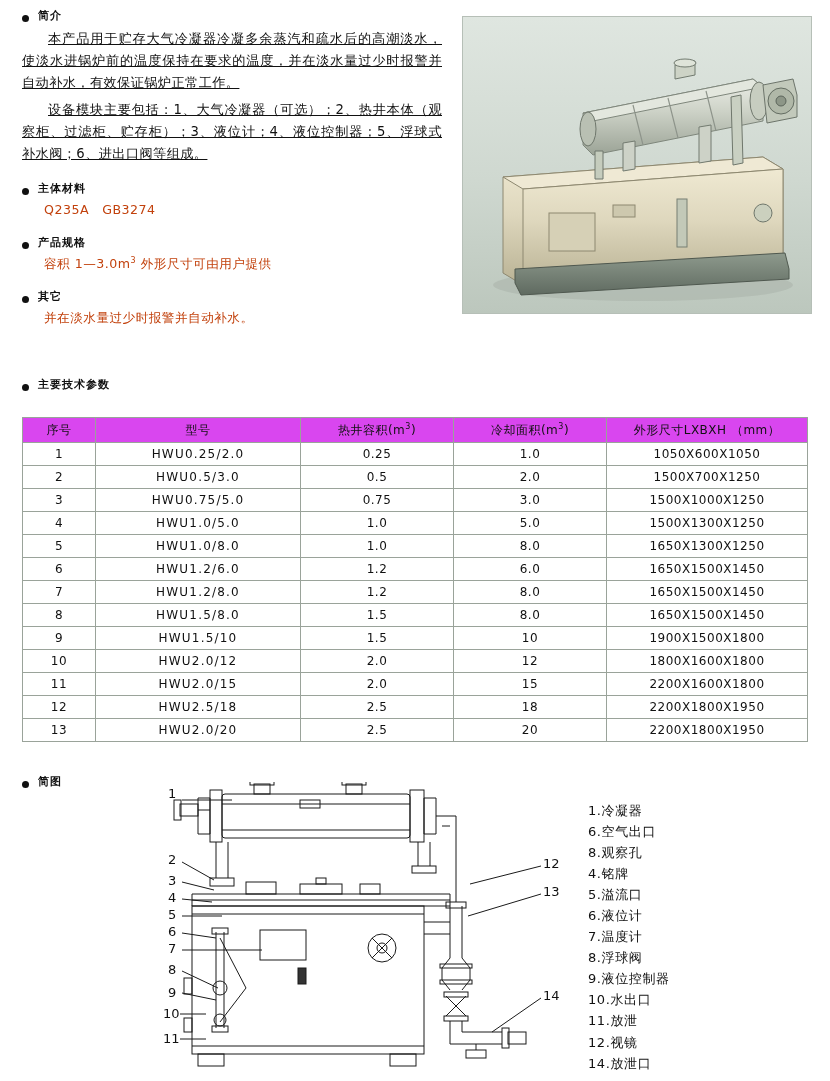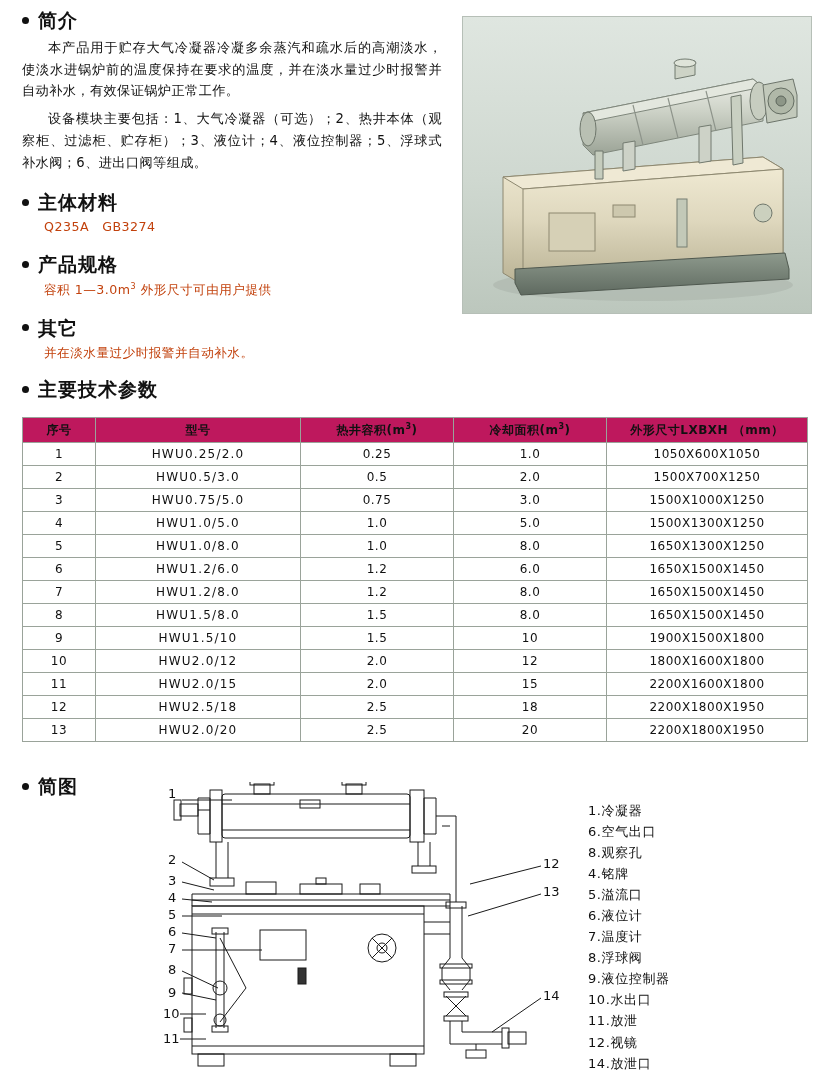--- a/index.html
+++ b/index.html
@@ -18,23 +18,23 @@
   .page {
     position: relative;
     width: 830px;
     height: 1081px;
     padding: 0;
   }
 
   
   .bullet-heading {
     display: flex;
-    align-items: center;
+    align-items: flex-end;
     gap: 9px;
-    font-size: 19px;
+    font-size: 11px;
     font-weight: bold;
     letter-spacing: 1px;
     color: #111;
   }
   .bullet-heading .dot {
     display: inline-block;
     width: 7px;
     height: 7px;
     border-radius: 50%;
     background: #111;
@@ -50,21 +50,21 @@
     width: 420px;
   }
   .para {
     font-size: 13.2px;
     line-height: 1.65;
     letter-spacing: 0.4px;
     margin-top: 6px;
     text-align: justify;
     color: #111;
   }
-  .para.indent { text-indent: 26px; }
+  .para.indent { text-indent: 26px; text-decoration: underline; }
 
   .sec { margin-top: 18px; }
   .sub-text {
     font-size: 12.6px;
     letter-spacing: 0.5px;
     margin-top: 7px;
     margin-left: 22px;
     color: #c2410c;
   }
   .sub-text sup { font-size: 8px; vertical-align: super; }
@@ -101,22 +101,22 @@
   table.spec th, table.spec td {
     border: 1px solid #9aa39a;
     height: 22px;
     text-align: center;
     letter-spacing: 0.5px;
     color: #111;
     font-weight: normal;
     padding: 0 2px;
   }
   table.spec thead th {
-    background: #be185d;
-    font-weight: bold;
+    background: #d946ef;
+    font-weight: normal;
     height: 24px;
   }
   table.spec td.model { letter-spacing: 1.2px; }
   table.spec sup { font-size: 8px; vertical-align: super; }
 
   
   .diagram-heading {
     position: absolute;
     left: 22px;
     top: 776px;

